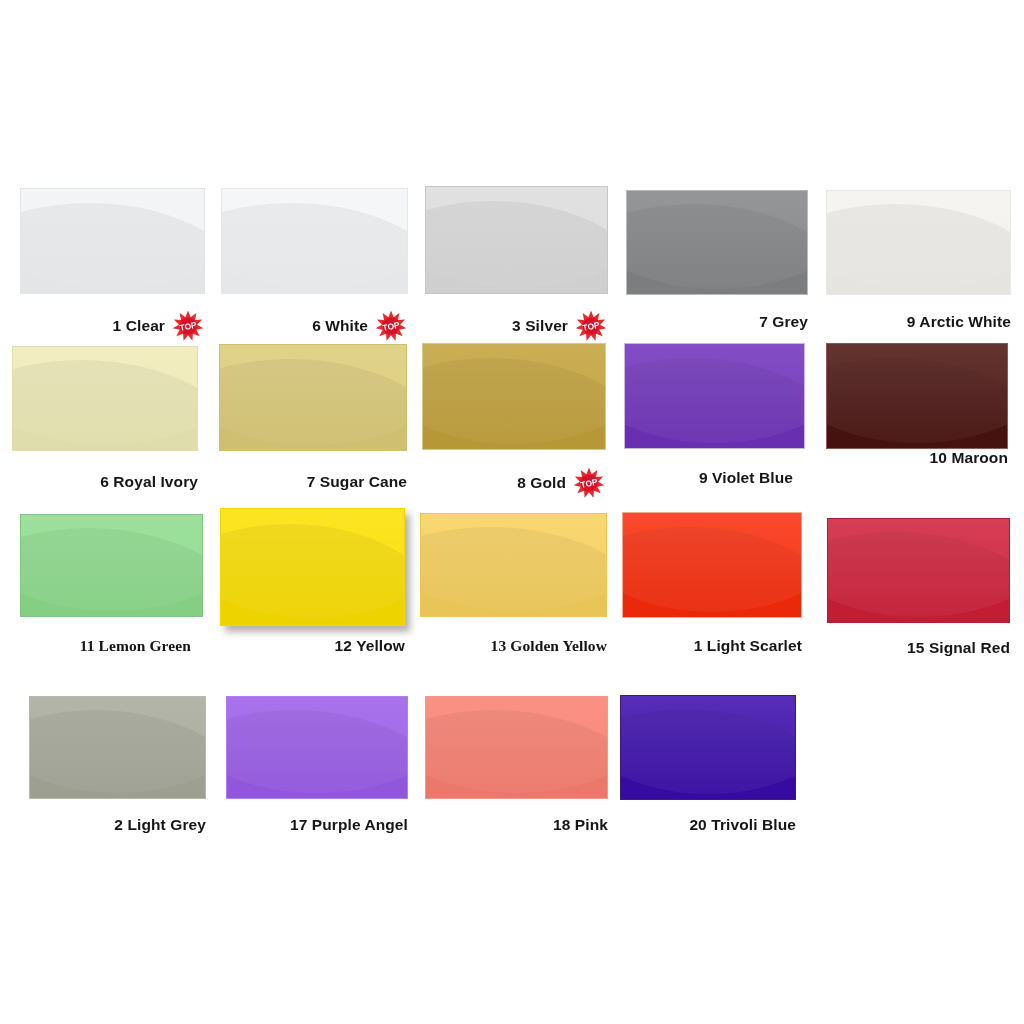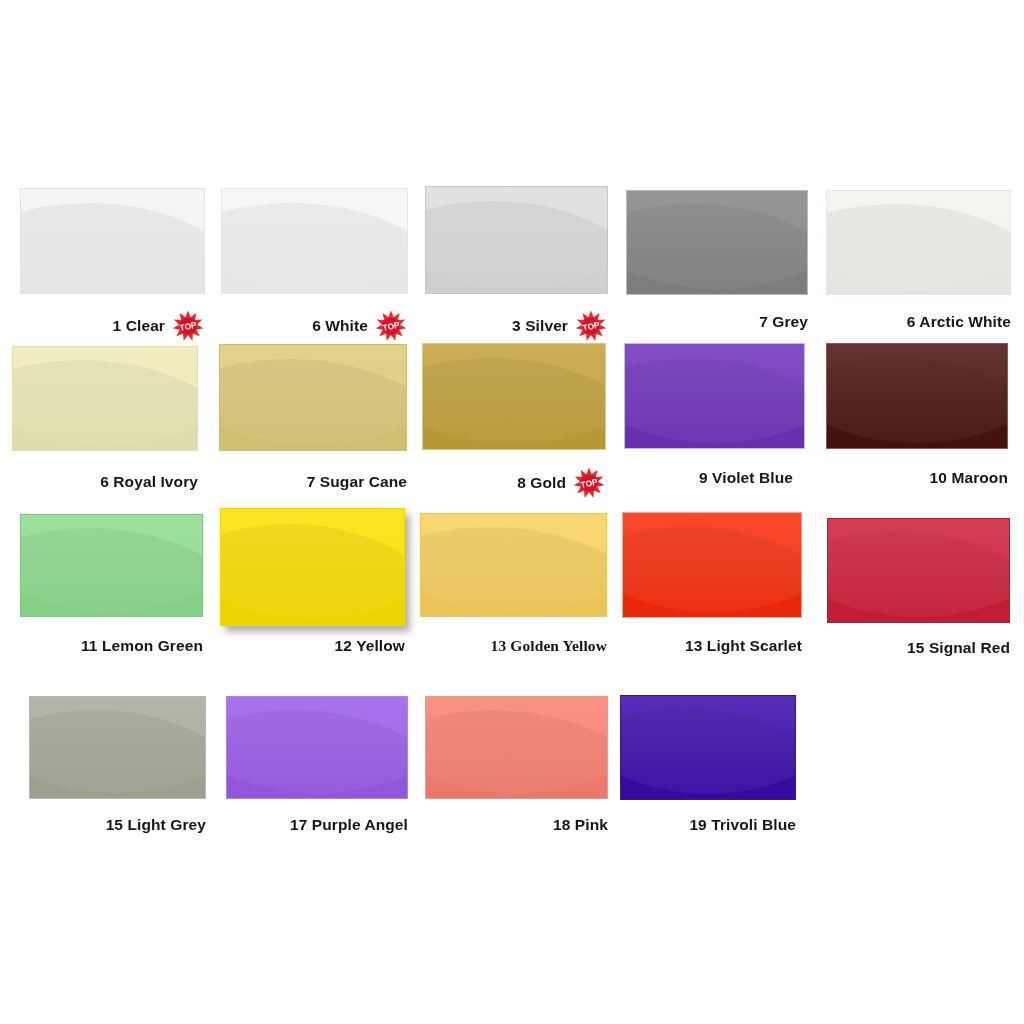--- a/index.html
+++ b/index.html
@@ -126,21 +126,21 @@
         <div class="gloss"></div>
       </div>
     </div>
     <div class="caption" style="left: 626px; top: 314px; width: 182px;"><span>7   Grey</span></div>
     <div class="swatch-cell" style="left: 826px; top: 190px; width: 185px; height: 105px;">
       <div class="swatch" style="background: rgb(243, 242, 238); border: 1px solid rgb(233, 232, 228); box-sizing: border-box;">
         <div class="gloss-dark"></div>
         <div class="gloss"></div>
       </div>
     </div>
-    <div class="caption" style="left: 826px; top: 314px; width: 185px;"><span>6  Arctic White</span></div>
+    <div class="caption" style="left: 826px; top: 314px; width: 185px;"><span>9  Arctic White</span></div>
     <div class="swatch-cell" style="left: 12px; top: 346px; width: 186px; height: 105px;">
       <div class="swatch" style="background: rgb(238, 234, 182); border: 1px solid rgb(226, 222, 169); box-sizing: border-box;">
         <div class="gloss-dark"></div>
         <div class="gloss"></div>
       </div>
     </div>
     <div class="caption" style="left: 12px; top: 474px; width: 186px;"><span>6  Royal Ivory</span></div>
     <div class="swatch-cell" style="left: 219px; top: 344px; width: 188px; height: 107px;">
       <div class="swatch" style="background: rgb(220, 203, 120); border: 1px solid rgb(207, 190, 108); box-sizing: border-box;">
         <div class="gloss-dark"></div>
@@ -165,77 +165,77 @@
         <div class="gloss"></div>
       </div>
     </div>
     <div class="caption" style="left: 612px; top: 470px; width: 181px;"><span>9  Violet Blue</span></div>
     <div class="swatch-cell" style="left: 826px; top: 343px; width: 182px; height: 106px;">
       <div class="swatch" style="background: rgb(74, 20, 16); border: 1px solid rgb(138, 91, 82); box-sizing: border-box;">
         <div class="gloss-dark"></div>
         <div class="gloss"></div>
       </div>
     </div>
-    <div class="caption" style="left: 826px; top: 470px; width: 182px;"><span>10   Maroon</span></div>
+    <div class="caption" style="left: 826px; top: 450px; width: 182px;"><span>10   Maroon</span></div>
     <div class="swatch-cell" style="left: 20px; top: 514px; width: 183px; height: 103px;">
       <div class="swatch" style="background: rgb(141, 219, 141); border: 1px solid rgb(127, 201, 127); box-sizing: border-box;">
         <div class="gloss-dark"></div>
         <div class="gloss"></div>
       </div>
     </div>
-    <div class="caption" style="left: 20px; top: 638px; width: 183px;"><span>11  Lemon Green</span></div>
+    <div class="caption" style="left: 8px; top: 638px; width: 183px; font-family: Liberation Serif, serif;"><span>11  Lemon Green</span></div>
     <div class="swatch-cell" style="left: 220px; top: 508px; width: 185px; height: 118px;">
       <div class="swatch" style="background: rgb(251, 224, 0); border: 1px solid rgb(242, 216, 0); box-sizing: border-box; box-shadow: rgba(0, 0, 0, 0.3) 5px 6px 7px;">
         <div class="gloss-dark"></div>
         <div class="gloss"></div>
       </div>
     </div>
     <div class="caption" style="left: 220px; top: 638px; width: 185px;"><span>12   Yellow</span></div>
     <div class="swatch-cell" style="left: 420px; top: 513px; width: 187px; height: 104px;">
       <div class="swatch" style="background: rgb(247, 208, 91); border: 1px solid rgb(239, 198, 79); box-sizing: border-box;">
         <div class="gloss-dark"></div>
         <div class="gloss"></div>
       </div>
     </div>
     <div class="caption" style="left: 420px; top: 638px; width: 187px; font-family: Liberation Serif, serif;"><span>13  Golden Yellow</span></div>
     <div class="swatch-cell" style="left: 622px; top: 512px; width: 180px; height: 106px;">
       <div class="swatch" style="background: rgb(248, 44, 12); border: 1px solid rgb(240, 168, 147); box-sizing: border-box;">
         <div class="gloss-dark"></div>
         <div class="gloss"></div>
       </div>
     </div>
-    <div class="caption" style="left: 622px; top: 638px; width: 180px;"><span>13  Light Scarlet</span></div>
+    <div class="caption" style="left: 622px; top: 638px; width: 180px;"><span>1  Light Scarlet</span></div>
     <div class="swatch-cell" style="left: 827px; top: 518px; width: 183px; height: 105px;">
       <div class="swatch" style="background: rgb(207, 31, 58); border: 1px solid rgb(180, 27, 51); box-sizing: border-box;">
         <div class="gloss-dark"></div>
         <div class="gloss"></div>
       </div>
     </div>
     <div class="caption" style="left: 827px; top: 640px; width: 183px;"><span>15  Signal Red</span></div>
     <div class="swatch-cell" style="left: 29px; top: 696px; width: 177px; height: 103px;">
       <div class="swatch" style="background: rgb(167, 169, 154); border: 1px solid rgb(183, 185, 171); box-sizing: border-box;">
         <div class="gloss-dark"></div>
         <div class="gloss"></div>
       </div>
     </div>
-    <div class="caption" style="left: 29px; top: 817px; width: 177px;"><span>15   Light Grey</span></div>
+    <div class="caption" style="left: 29px; top: 817px; width: 177px;"><span>2   Light Grey</span></div>
     <div class="swatch-cell" style="left: 226px; top: 696px; width: 182px; height: 103px;">
       <div class="swatch" style="background: rgb(154, 92, 232); border: 1px solid rgb(176, 126, 240); box-sizing: border-box;">
         <div class="gloss-dark"></div>
         <div class="gloss"></div>
       </div>
     </div>
     <div class="caption" style="left: 226px; top: 817px; width: 182px;"><span>17  Purple Angel</span></div>
     <div class="swatch-cell" style="left: 425px; top: 696px; width: 183px; height: 103px;">
       <div class="swatch" style="background: rgb(249, 127, 113); border: 1px solid rgb(247, 149, 134); box-sizing: border-box;">
         <div class="gloss-dark"></div>
         <div class="gloss"></div>
       </div>
     </div>
     <div class="caption" style="left: 425px; top: 817px; width: 183px;"><span>18   Pink</span></div>
     <div class="swatch-cell" style="left: 620px; top: 695px; width: 176px; height: 105px;">
       <div class="swatch" style="background: rgb(58, 12, 171); border: 1px solid rgb(61, 26, 130); box-sizing: border-box;">
         <div class="gloss-dark"></div>
         <div class="gloss"></div>
       </div>
     </div>
-    <div class="caption" style="left: 620px; top: 817px; width: 176px;"><span>19   Trivoli Blue</span></div>
+    <div class="caption" style="left: 620px; top: 817px; width: 176px;"><span>20   Trivoli Blue</span></div>
   </div>
 
 </body></html>

